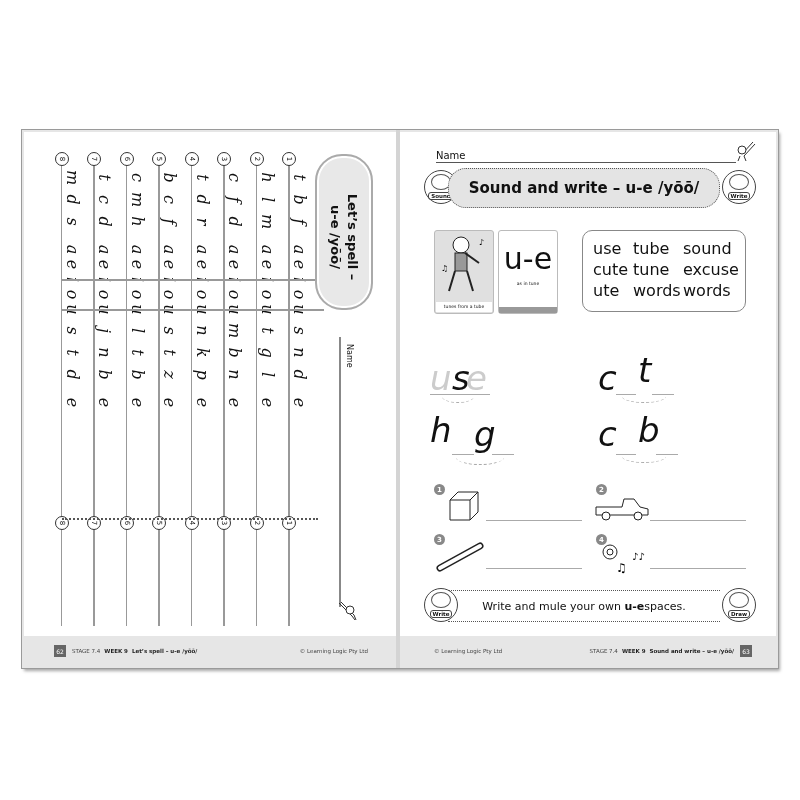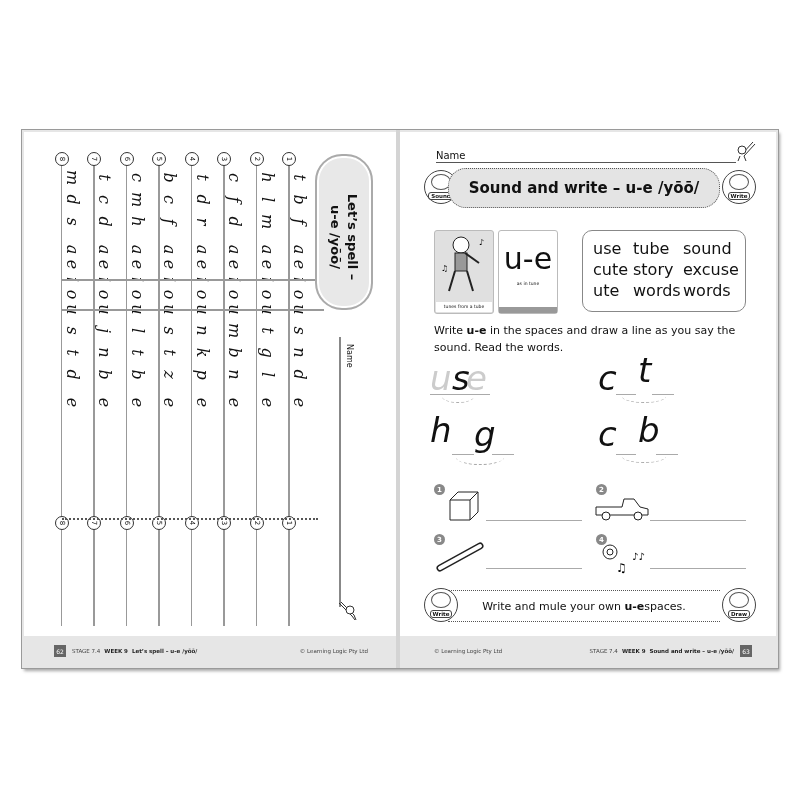--- a/index.html
+++ b/index.html
@@ -280,30 +280,27 @@
     <div class="card2">
       <div class="big">u-e</div>
       <div class="sub">as in tune</div>
       <div class="bar"></div>
     </div>
     <div class="wordbox" id="wordbox">
         <span>use</span>
         <span>tube</span>
         <span>sound</span>
         <span>cute</span>
-        <span>story</span>
+        <span>tune</span>
         <span>excuse</span>
         <span>ute</span>
         <span>words</span>
         <span>words</span>
       </div>
 
-    <div class="instr">
-      <span>Write </span><b>u-e</b><span> in the spaces and draw a line as you say the sound. Read the words.</span>
-    </div>
 
     <div>
       <div class="hw" style="left:30px; top:226px; color:#ccc;">u</div>
       <div class="hw" style="left:52px; top:226px;">s</div>
       <div class="hw" style="left:66px; top:226px; color:#ccc;">e</div>
       <div class="blank" style="left:30px; top:262px; width:60px;"></div>
       <div class="arc" style="left:42px; top:258px; width:32px; height:12px;"></div>
     </div>
     <div>
       <div class="hw" style="left:198px; top:226px;">c</div>

